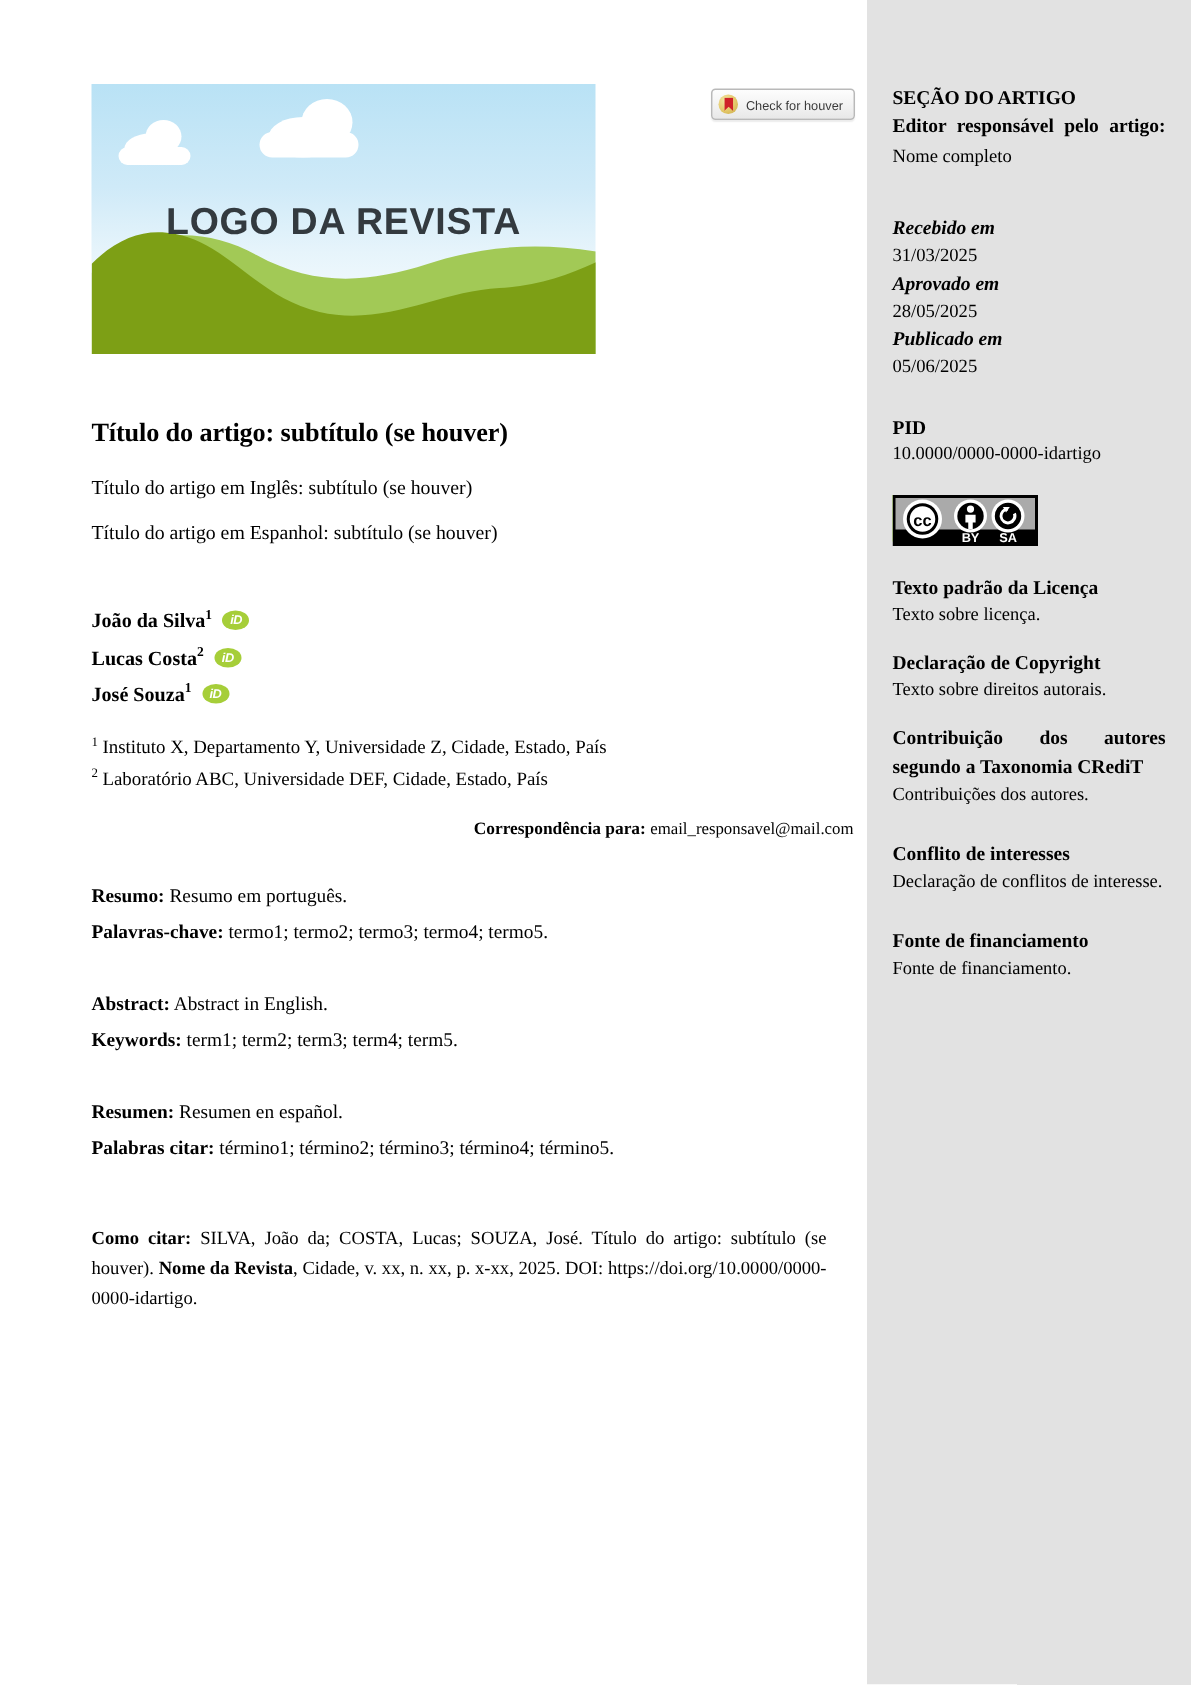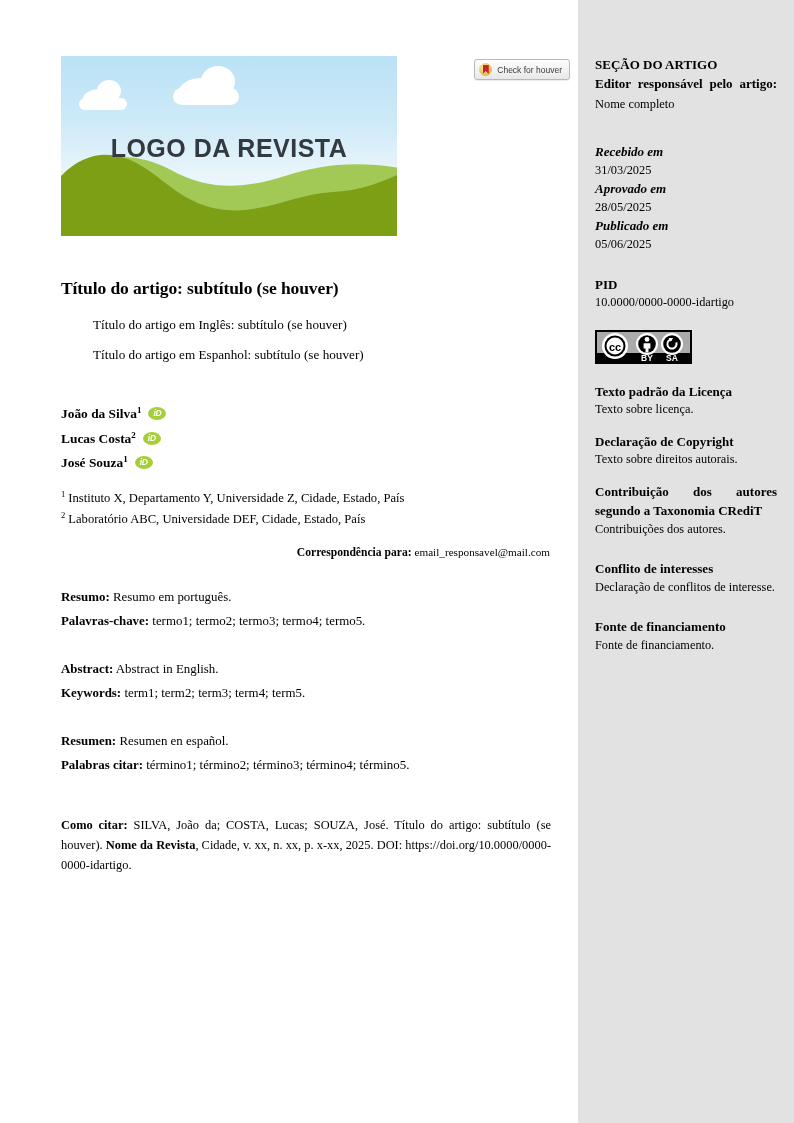--- a/index.html
+++ b/index.html
@@ -121,21 +121,20 @@
     margin: 40px 0 0 0;
     font-size: 17.5px;
     font-weight: bold;
     line-height: 1.25;
     letter-spacing: -0.1px;
   }
   .art-subtitle {
     margin-top: 16px;
     font-size: 13.2px;
     line-height: 1.3;
-    margin-left: 32px;
   }
   .art-subtitle + .art-subtitle { margin-top: 13px; }
 
   
   .authors {
     margin-top: 44px;
   }
   .author {
     font-size: 13.4px;
     font-weight: bold;
@@ -185,21 +184,21 @@
     font-size: 8.6px;
     vertical-align: super;
     line-height: 0;
     margin-right: 3px;
   }
 
   .correspondence {
     margin-top: 17px;
     text-align: right;
     font-size: 11.6px;
-    padding-right: 28px;
+    padding-right: 9px;
   }
   .correspondence b { font-size: 11.6px; }
   .correspondence .email { font-size: 11.2px; }
 
   
   .abs-block { margin-top: 28px; }
   .abs-line {
     font-size: 12.9px;
     line-height: 1.55;
     margin-bottom: 4px;

